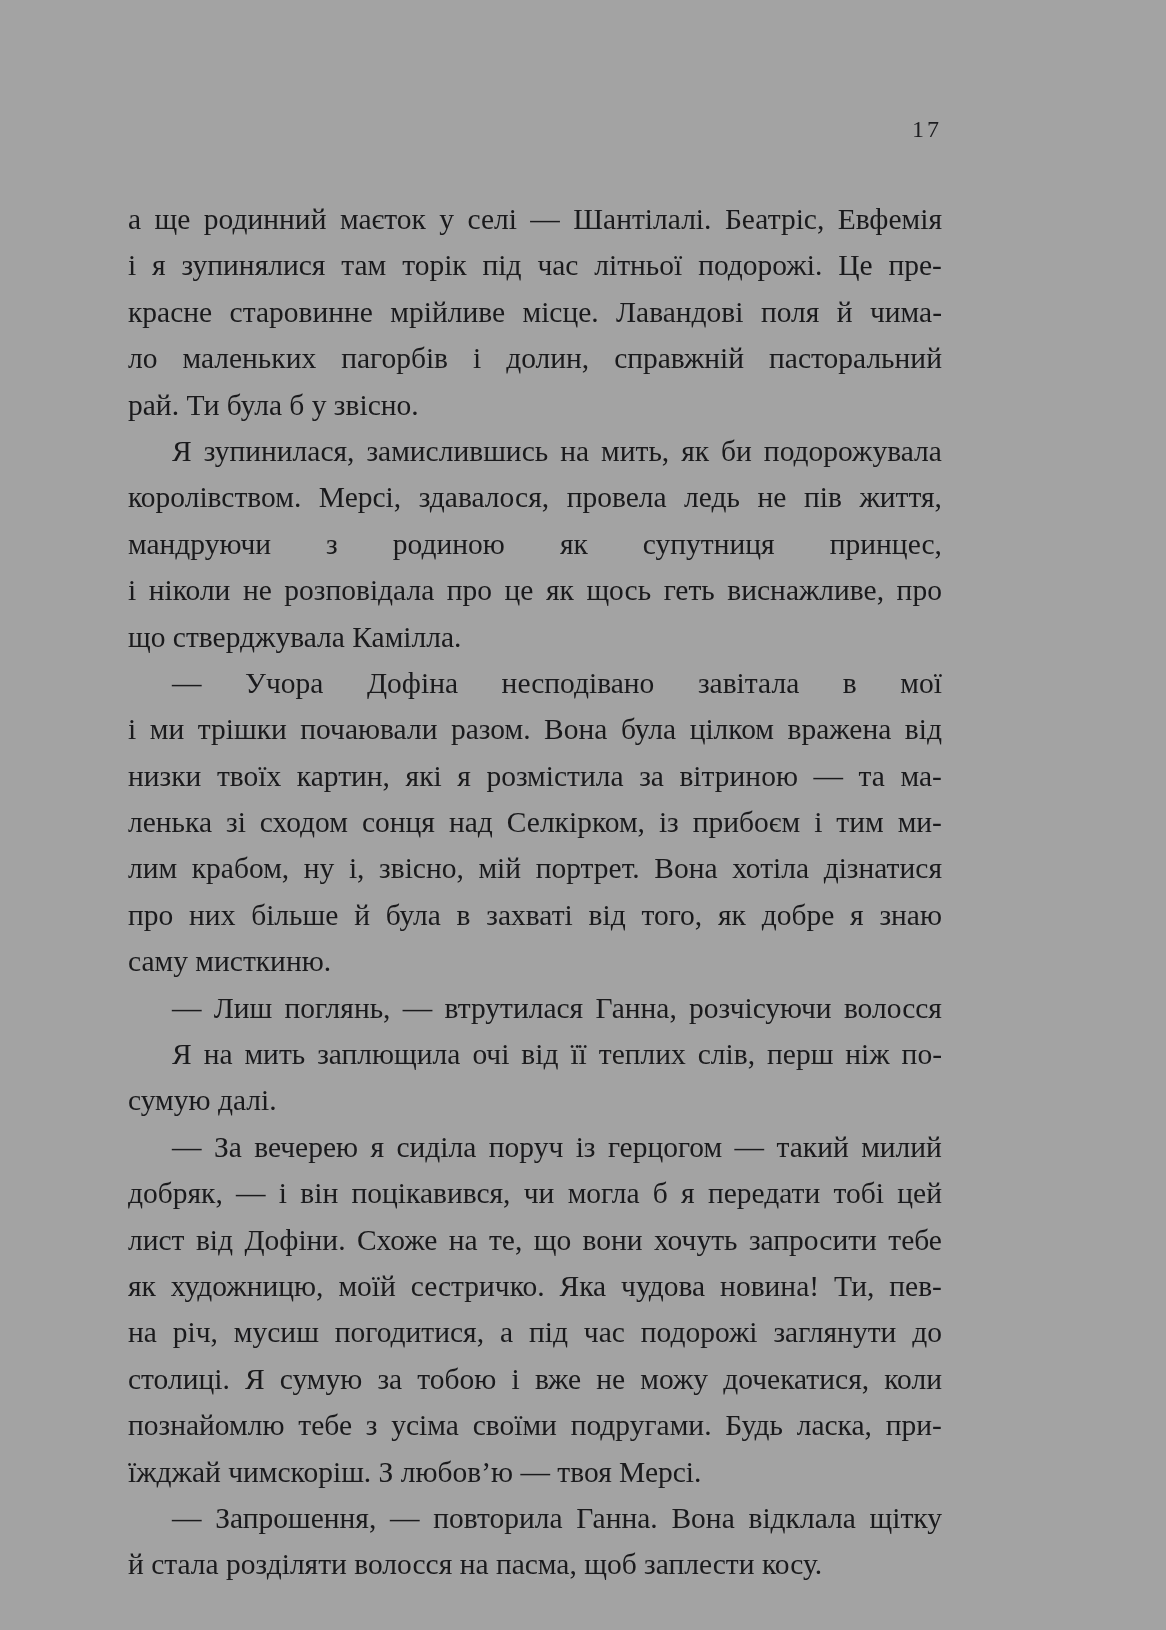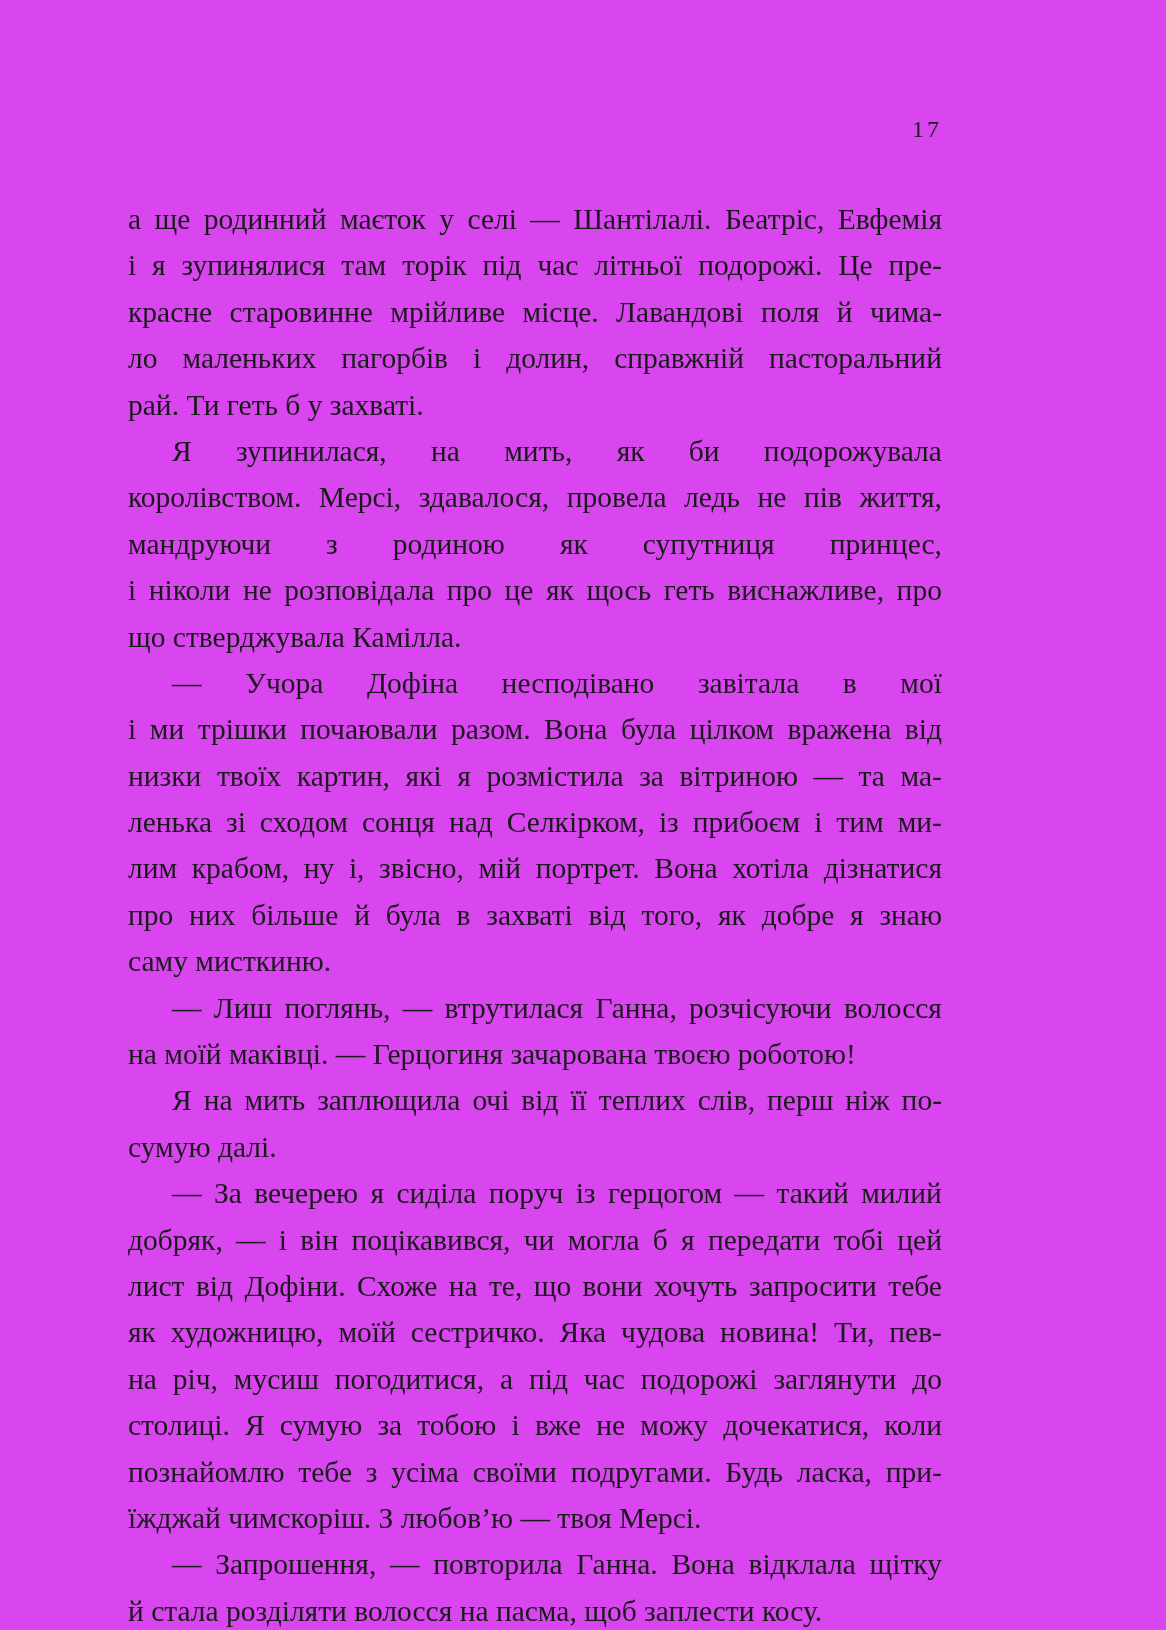--- a/index.html
+++ b/index.html
@@ -17,21 +17,21 @@
     color: #1a1a1c;
     -webkit-font-smoothing: antialiased;
   }
 
   .page {
     position: absolute;
     left: 0;
     top: 0;
     width: 1166px;
     height: 1630px;
-    background: #d946ef;
+    background: #a3a3a3;
   }
 
   
   .folio {
     position: absolute;
     left: 128px;
     top: 116px;
     width: 814px;
     text-align: right;
     font-size: 24px;
@@ -135,26 +135,27 @@
         </span>
         <span class="line just">
           <span class="w">ло</span>
           <span class="w">маленьких</span>
           <span class="w">пагорбів</span>
           <span class="w">і</span>
           <span class="w">долин,</span>
           <span class="w">справжній</span>
           <span class="w">пасторальний</span>
         </span>
-        <span class="line last">рай. Ти геть б у захваті.</span>
+        <span class="line last">рай. Ти була б у звісно.</span>
       </p>
       <p class="para">
         <span class="line just indent">
           <span class="w">Я</span>
           <span class="w">зупинилася,</span>
+          <span class="w">замислившись</span>
           <span class="w">на</span>
           <span class="w">мить,</span>
           <span class="w">як</span>
           <span class="w">би</span>
           <span class="w">подорожувала</span>
         </span>
         <span class="line just">
           <span class="w">королівством.</span>
           <span class="w">Мерсі,</span>
           <span class="w">здавалося,</span>
@@ -268,21 +269,20 @@
         <span class="line just indent">
           <span class="w">—</span>
           <span class="w">Лиш</span>
           <span class="w">поглянь,</span>
           <span class="w">—</span>
           <span class="w">втрутилася</span>
           <span class="w">Ганна,</span>
           <span class="w">розчісуючи</span>
           <span class="w">волосся</span>
         </span>
-        <span class="line last">на моїй маківці. — Герцогиня зачарована твоєю роботою!</span>
       </p>
       <p class="para">
         <span class="line just indent">
           <span class="w">Я</span>
           <span class="w">на</span>
           <span class="w">мить</span>
           <span class="w">заплющила</span>
           <span class="w">очі</span>
           <span class="w">від</span>
           <span class="w">її</span>

